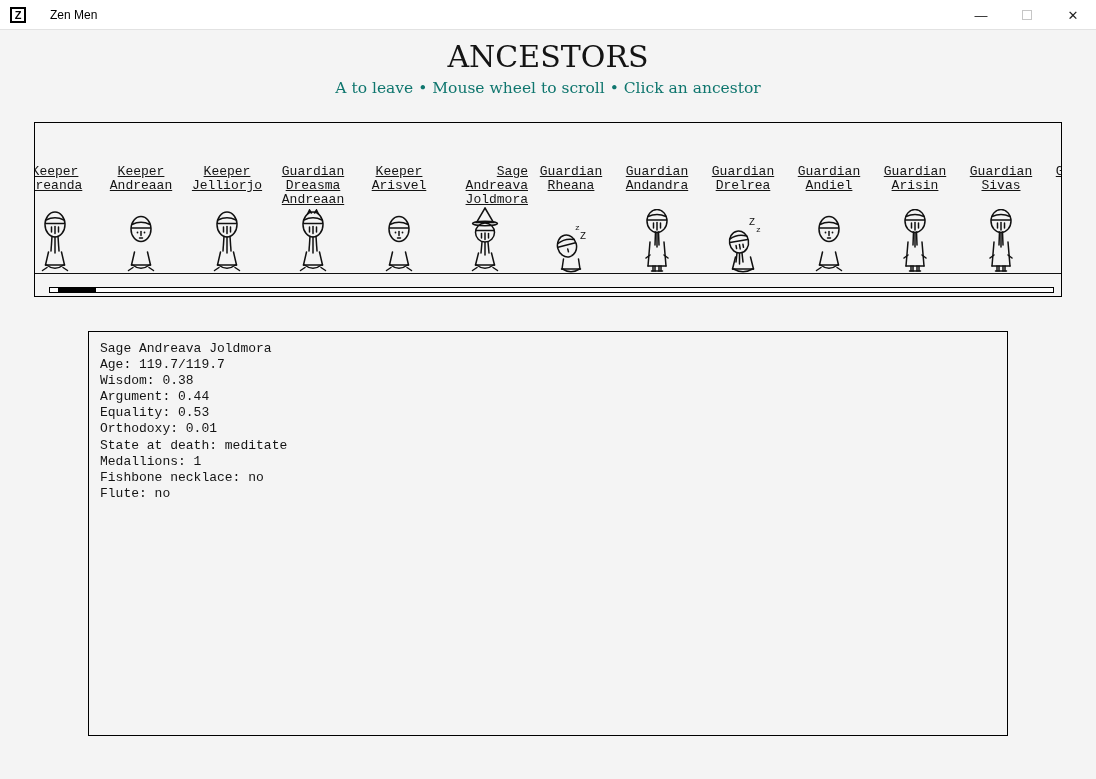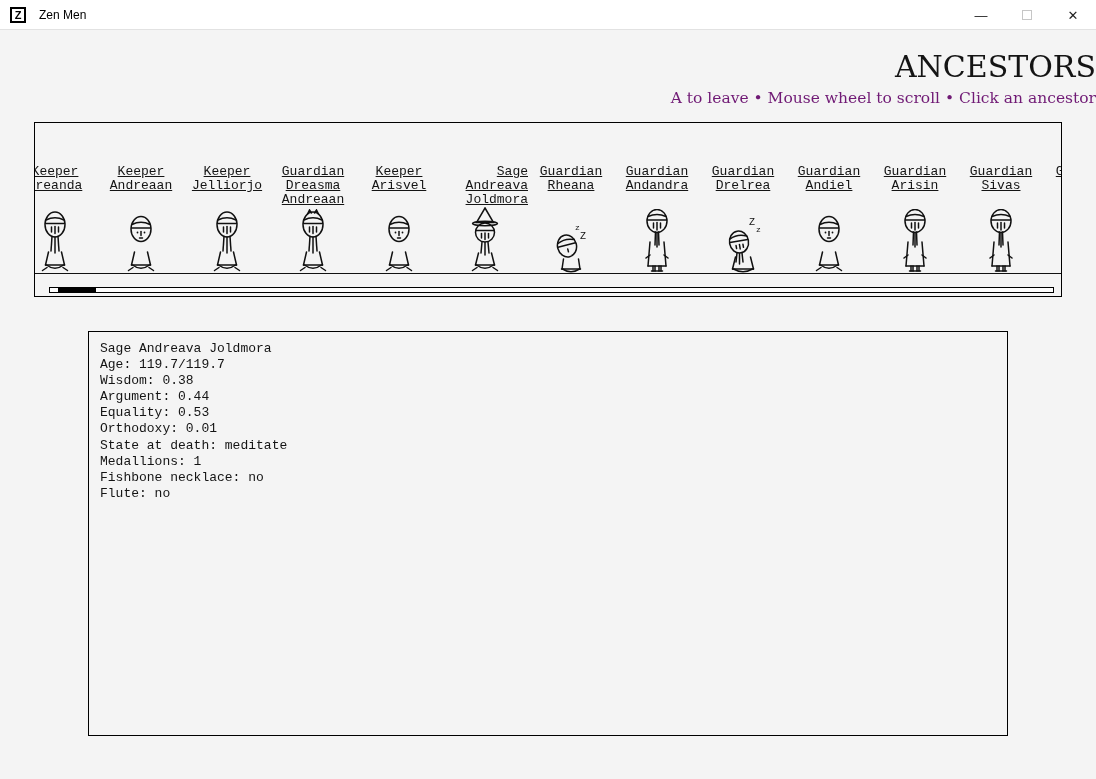--- a/index.html
+++ b/index.html
@@ -5,31 +5,31 @@
   * { margin:0; padding:0; box-sizing:border-box; }
   html,body { width:1096px; height:779px; overflow:hidden; }
   body { background:#f4f4f4; font-family:"Liberation Sans", sans-serif; color:#111; }
 
   
   .titlebar { position:relative; width:100%; height:30px; background:#ffffff;
               border-bottom:1px solid #e2e2e2; display:flex; align-items:center; }
   .app-logo { width:16px; height:16px; border:2px solid #000; margin-left:10px;
               display:flex; align-items:center; justify-content:center;
               font:bold 11px "Liberation Sans", sans-serif; color:#000; }
-  .app-title { margin-left:13px; font-size:12px; color:#000; }
+  .app-title { margin-left:24px; font-size:12px; color:#000; }
   .win-controls { position:absolute; right:0; top:0; height:30px; display:flex; }
   .win-btn { width:46px; height:30px; display:flex; align-items:center; justify-content:center;
              font-size:13px; color:#222; cursor:default; }
   .max-glyph { width:10px; height:10px; border:1px solid #c6c6c6; }
 
   
-  .page-title { margin-top:19px; text-align:right;
+  .page-title { margin-top:9px; text-align:center;
                 font:400 30px "DejaVu Serif", "Liberation Serif", serif; color:#141414; }
-  .page-subtitle { margin-top:5px; text-align:right;
-                   font:400 15.5px "DejaVu Serif", "Liberation Serif", serif; color:#701a75; }
+  .page-subtitle { margin-top:5px; text-align:center;
+                   font:400 15.5px "DejaVu Serif", "Liberation Serif", serif; color:#0f766e; }
 
   
   .strip { position:absolute; left:34px; top:122px; width:1028px; height:175px;
            border:1px solid #000; overflow:hidden; background:#f4f4f4; }
   .ground-line { position:absolute; left:0; top:150px; width:100%; height:0;
                  border-top:1px solid #111; }
   .ancestor { position:absolute; top:42px; width:86px; height:108px; text-align:center; }
   .ancestor-name { font:13px "Liberation Mono", monospace; line-height:14px;
                    white-space:pre-line; color:#141414;text-decoration:underline; }
   .figure { position:absolute; bottom:0; left:50%; transform:translateX(-50%); line-height:0; }

